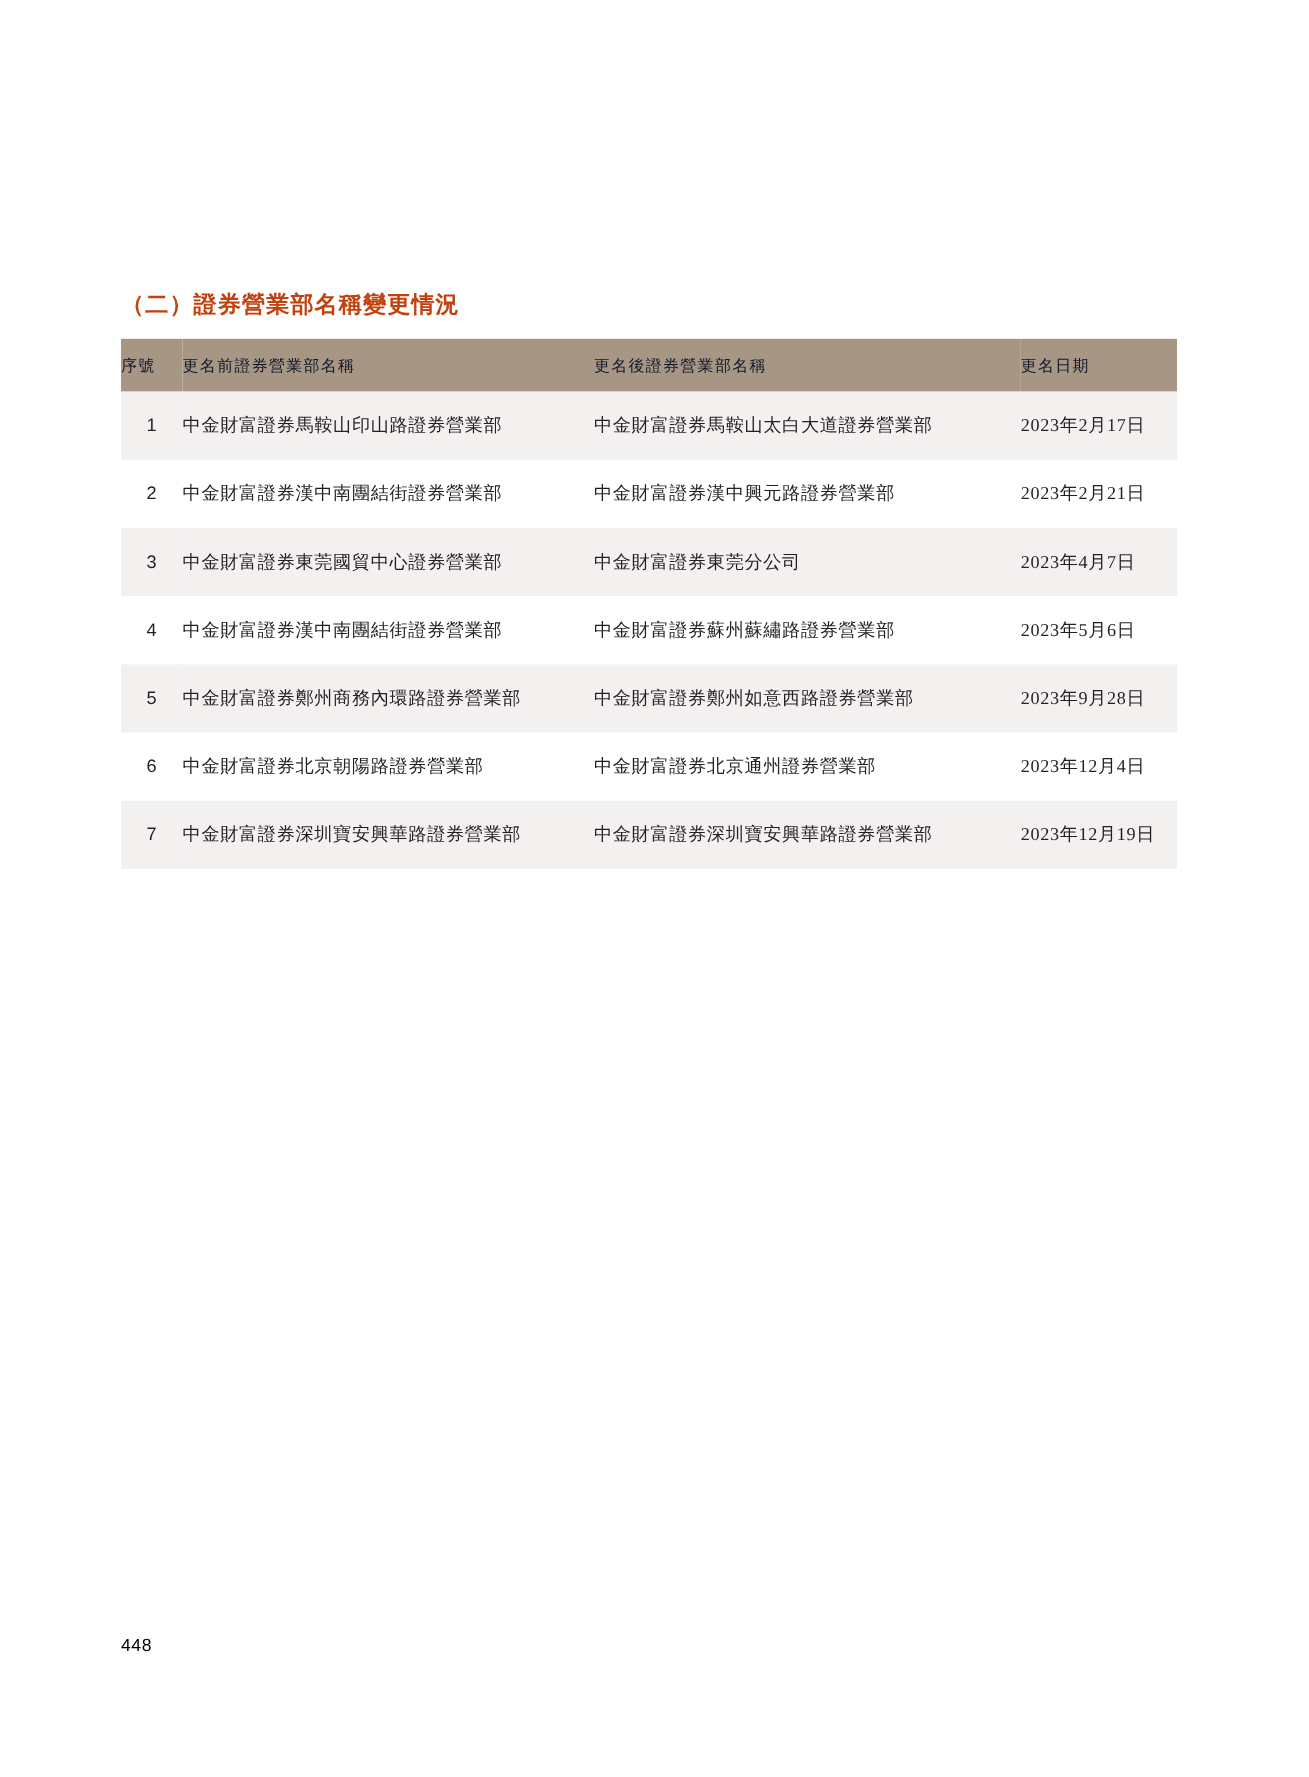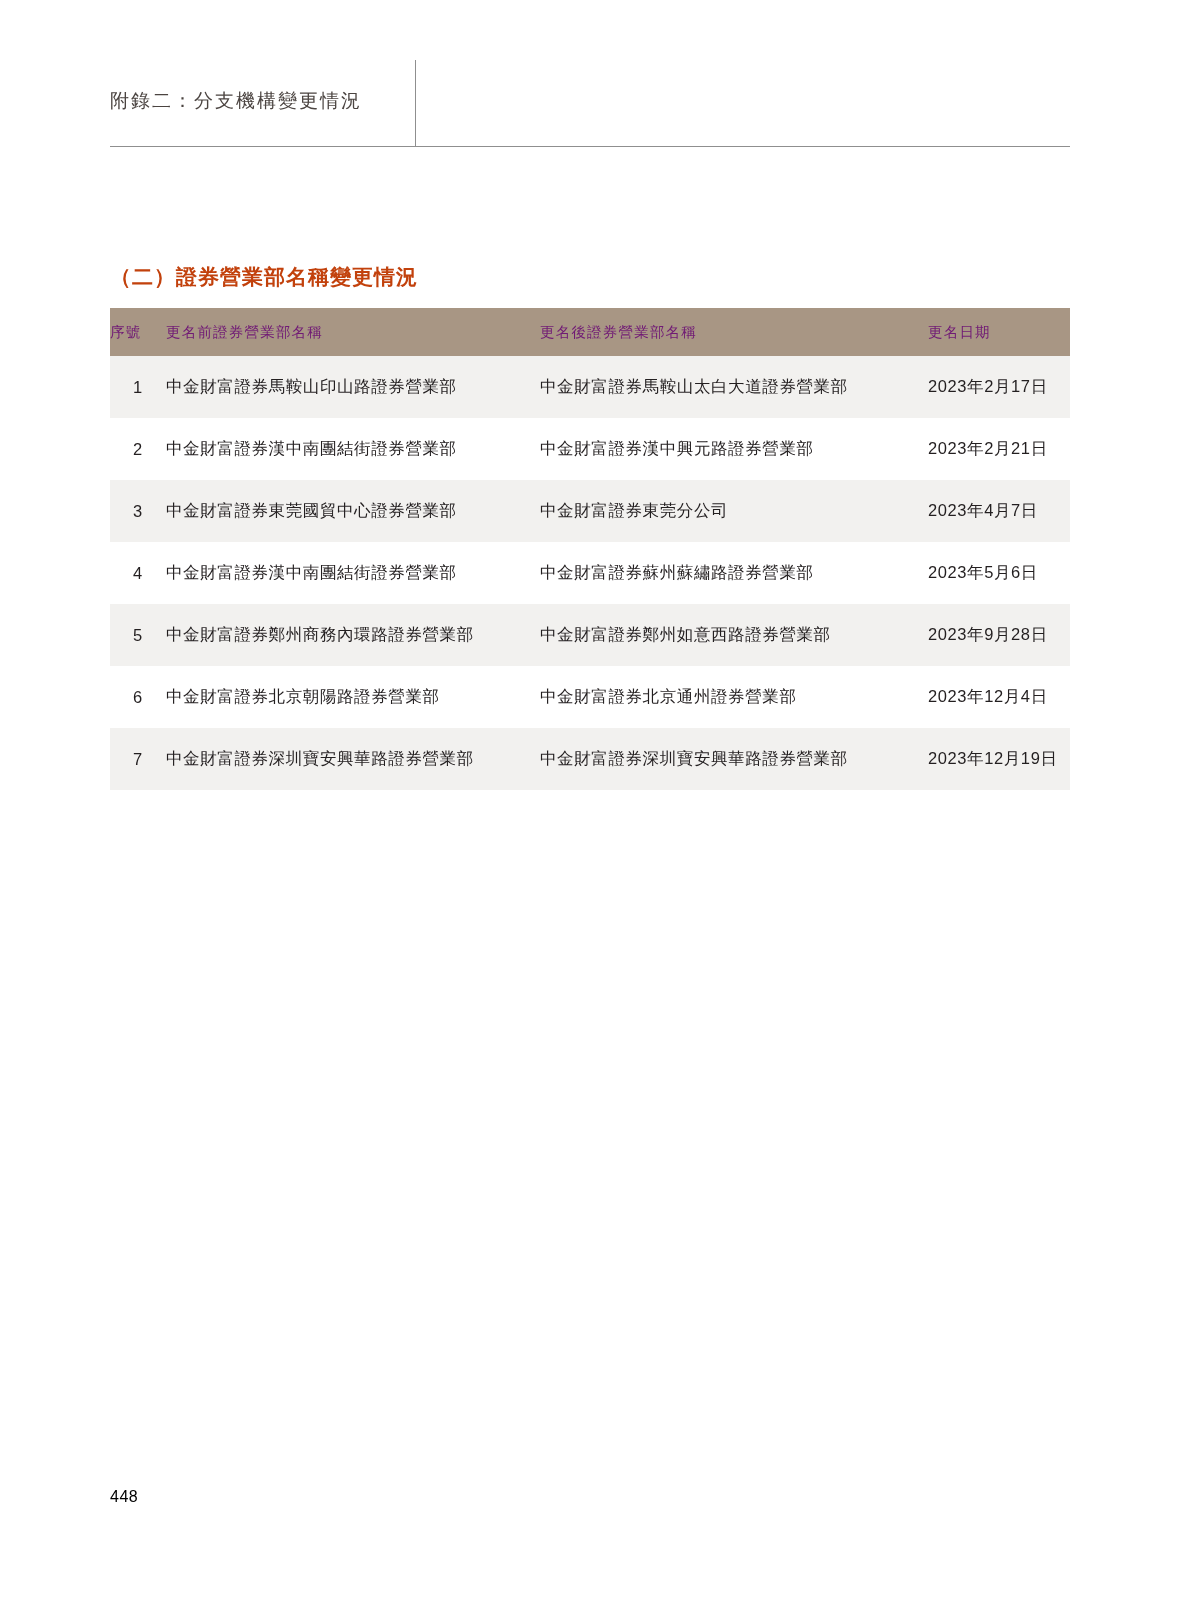--- a/index.html
+++ b/index.html
@@ -76,37 +76,37 @@
     top: 308px;
     width: 960px;
   }
   table.data {
     border-collapse: collapse;
     width: 960px;
     table-layout: fixed;
   }
   table.data thead th {
     background: #a89684;
-    color: #701a75;
+    color: #0f172a;
     font-size: 14.5px;
     font-weight: normal;
     letter-spacing: 1.2px;
     text-align: left;
     padding: 9px 0 9px 0;
     height: 30px;
     vertical-align: middle;
   }
   th.c-no, td.c-no {
     width: 56px;
     text-align: center;
     padding-left: 0;
   }
   th.c-before, td.c-before { width: 374px; font-family: Liberation Mono, monospace; }
   th.c-after,  td.c-after  { width: 388px; margin-left: 24px; }
-  th.c-date,   td.c-date   { width: 142px; }
+  th.c-date,   td.c-date   { width: 142px; font-family: Liberation Serif, serif; }
 
   thead th.c-no { text-align: left; padding-left: 13px; }
   thead th.c-before { padding-left: 10px; }
   thead th.c-after { padding-left: 10px; }
   thead th.c-date { padding-left: 14px; }
 
   table.data tbody td {
     font-size: 16.5px;
     color: #231f20;
     height: 62px;
@@ -134,25 +134,20 @@
     font-size: 16px;
     color: #000000;
     letter-spacing: 0.5px;
   }
 </style>
 </head>
 <body>
 
 <div class="page">
 
-  <div class="header-area">
-    <div class="header-title">附錄二：分支機構變更情況</div>
-    <div class="header-vrule"></div>
-    <div class="header-hrule"></div>
-  </div>
 
   <div class="section-heading">（二）證券營業部名稱變更情況</div>
 
   <div class="table-wrap">
     <table class="data">
       <thead>
         <tr>
           <th class="c-no">序號</th>
           <th class="c-before">更名前證券營業部名稱</th>
           <th class="c-after">更名後證券營業部名稱</th>

